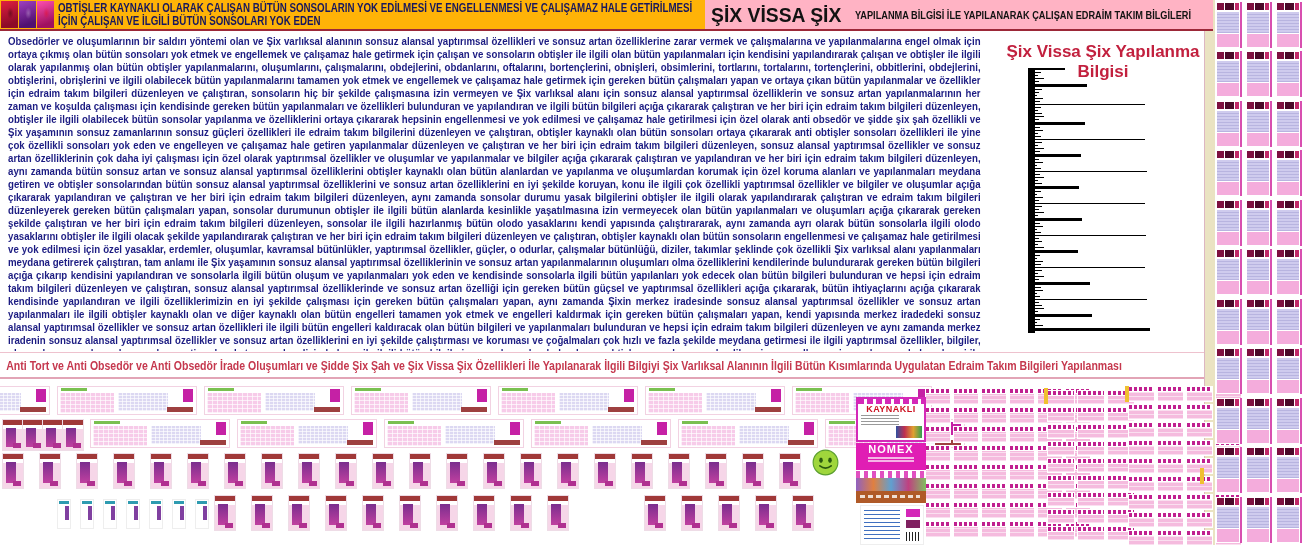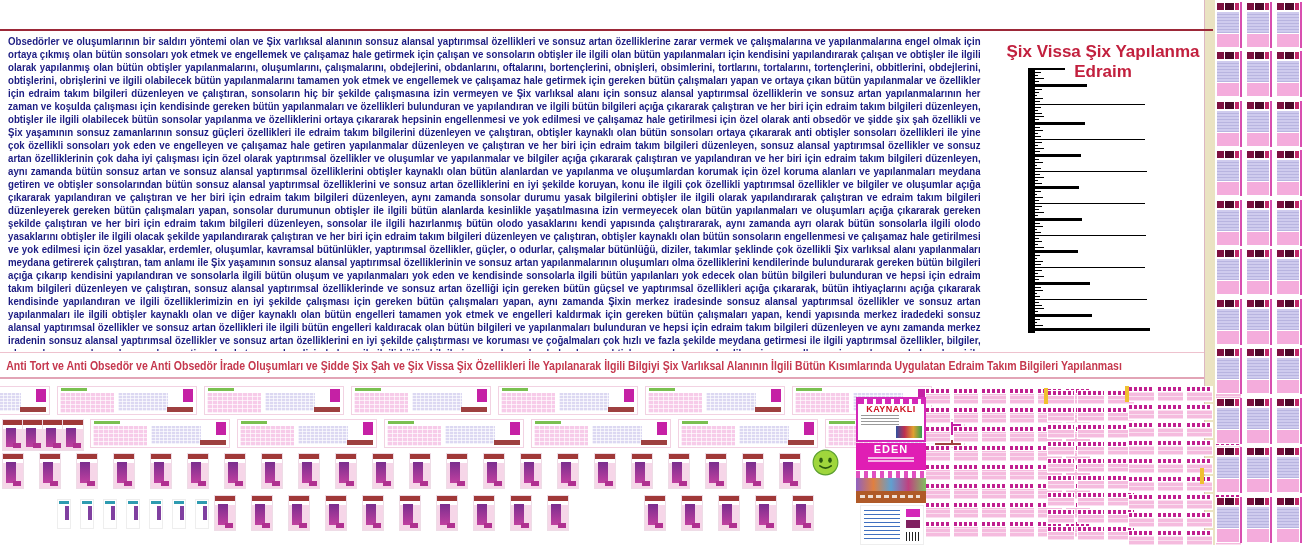--- a/index.html
+++ b/index.html
@@ -92,25 +92,37 @@
   .fc-code{position:absolute;right:3px;bottom:3px;width:14px;height:9px;
        background:repeating-linear-gradient(90deg,#222 0 1px,#fff 1px 3px);}
   .smiley{position:absolute;}
 </style>
 </head>
 <body>
 
 <div class="beige"></div>
 
 <div class="hdr">
+  <div class="hdr-left">
+    <div class="icons">
+      <div class="icon-fig f1"></div>
+      <div class="icon-fig f2"></div>
+      <div class="icon-fig f3"></div>
+    </div>
+    <div class="hdr-left-text">OBTİŞLER KAYNAKLI OLARAK ÇALIŞAN BÜTÜN SONSOLARIN YOK EDİLMESİ VE ENGELLENMESİ VE ÇALIŞAMAZ HALE GETİRİLMESİ İÇİN ÇALIŞAN VE İLGİLİ BÜTÜN SONSOLARI YOK EDEN</div>
+  </div>
+  <div class="hdr-right">
+    <span class="hdr-big">ŞİX VİSSA ŞİX</span>
+    <span class="hdr-sub">YAPILANMA BİLGİSİ İLE YAPILANARAK ÇALIŞAN EDRAİM TAKIM BİLGİLERİ</span>
+  </div>
 </div>
 
 <div class="body-text">Obsedörler ve oluşumlarının bir saldırı yöntemi olan ve Şix varlıksal alanının sonsuz alansal yaptırımsal özellikleri ve sonsuz artan özelliklerine zarar vermek ve çalışmalarına ve yapılanmalarına engel olmak için ortaya çıkmış olan bütün sonsoları yok etmek ve engellemek ve çalışamaz hale getirmek için çalışan ve sonsoların obtişler ile ilgili olan bütün yapılanmaları için kendisini yapılandırarak çalışan ve obtişler ile ilgili olarak yapılanmış olan bütün obtişler yapılanmalarını, oluşumlarını, çalışmalarını, obdejlerini, obdanlarını, oftalarını, bortençlerini, obnişleri, obsimlerini, tortlarını, tortalarını, tortençlerini, obbitlerini, obdejlerini, obtişlerini, obrişlerini ve ilgili olabilecek bütün yapılanmalarını tamamen yok etmek ve engellemek ve çalışamaz hale getirmek için gereken bütün çalışmaları yapan ve ortaya çıkan bütün yapılanmalar ve özellikler için edraim takım bilgileri düzenleyen ve çalıştıran, sonsoların hiç bir şekilde çalışmasına izin vermeyen ve Şix varlıksal alanı için sonsuz alansal yaptırımsal özelliklerin ve sonsuz artan yapılanmalarının her zaman ve koşulda çalışması için kendisinde gereken bütün yapılanmaları ve özellikleri bulunduran ve yapılandıran ve ilgili bütün bilgileri açığa çıkararak çalıştıran ve her biri için edraim takım bilgileri düzenleyen, obtişler ile ilgili olabilecek bütün sonsolar yapılanma ve özelliklerini ortaya çıkararak hepsinin engellenmesi ve yok edilmesi ve çalışamaz hale getirilmesi için özel olarak anti obsedör ve şidde şix şah özellikli ve Şix yaşamının sonsuz zamanlarının sonsuz güçleri özellikleri ile edraim takım bilgilerini düzenleyen ve çalıştıran, obtişler kaynaklı olan bütün sonsoları ortaya çıkararak anti obtişler sonsoları özellikleri ile yine çok özellikli sonsoları yok eden ve engelleyen ve çalışamaz hale getiren yapılanmalar düzenleyen ve çalıştıran ve her biri için edraim takım bilgileri düzenleyen, sonsuz alansal yaptırımsal özellikler ve sonsuz artan özelliklerinin çok daha iyi çalışması için özel olarak yaptırımsal özellikler ve oluşumlar ve yapılanmalar ve bilgiler açığa çıkararak çalıştıran ve yapılandıran ve her biri için edraim takım bilgileri düzenleyen, aynı zamanda bütün sonsuz artan ve sonsuz alansal yaptırımsal özelliklerini obtişler kaynaklı olan bütün alanlardan ve yapılanma ve oluşumlardan korumak için özel koruma alanları ve yapılanmaları meydana getiren ve obtişler sonsolarından bütün sonsuz alansal yaptırımsal özelliklerini ve sonsuz artan özelliklerini en iyi şekilde koruyan, konu ile ilgili çok özellikli yaptırımsal özellikler ve bilgiler ve oluşumlar açığa çıkararak yapılandıran ve çalıştıran ve her biri için edraim takım bilgileri düzenleyen, aynı zamanda sonsolar durumu yasak bilgilerini obtişler ile ilgili olarak yapılandırarak çalıştıran ve edraim takım bilgileri düzenleyerek gereken bütün çalışmaları yapan, sonsolar durumunun obtişler ile ilgili bütün alanlarda kesinlikle yaşatılmasına izin vermeyecek olan bütün yapılanmaları ve oluşumları açığa çıkararak gereken şekilde çalıştıran ve her biri için edraim takım bilgileri düzenleyen, sonsolar ile ilgili hazırlanmış bütün olodo yasaklarını kendi yapısında çalıştırararak, aynı zamanda ayrı olarak bütün sonsolarla ilgili olodo yasaklarını obtişler ile ilgili olacak şekilde yapılandırarak çalıştıran ve her biri için edraim takım bilgileri düzenleyen ve çalıştıran, obtişler kaynaklı olan bütün sonsoların engellenmesi ve çalışamaz hale getirilmesi ve yok edilmesi için özel yasaklar, erdemler, oluşumlar, kavramsal bütünlükler, yaptırımsal özellikler, güçler, o odurlar, çalışmalar bütünlüğü, diziler, takımlar şeklinde çok özellikli Şix varlıksal alanı yapılanmaları meydana getirerek çalıştıran, tam anlamı ile Şix yaşamının sonsuz alansal yaptırımsal özelliklerinin ve sonsuz artan yapılanmalarının oluşumları olma özelliklerini kendilerinde bulundurarak gereken bütün bilgileri açığa çıkarıp kendisini yapılandıran ve sonsolarla ilgili bütün oluşum ve yapılanmaları yok eden ve kendisinde sonsolarla ilgili bütün yapılanları yok edecek olan bütün bilgileri bulunduran ve hepsi için edraim takım bilgileri düzenleyen ve çalıştıran, sonsuz alansal yaptırımsal özelliklerinde ve sonsuz artan özelliği için gereken bütün güçsel ve yaptırımsal özellikleri açığa çıkararak, bütün ihtiyaçlarını açığa çıkararak kendisinde yapılandıran ve ilgili özelliklerimizin en iyi şekilde çalışması için gereken bütün çalışmaları yapan, aynı zamanda Şixin merkez iradesinde sonsuz alansal yaptırımsal özellikler ve sonsuz artan yapılanmaları ile ilgili obtişler kaynaklı olan ve diğer kaynaklı olan bütün engelleri tamamen yok etmek ve engelleri kaldırmak için gereken bütün çalışmaları yapan, kendi yapısında merkez iradedeki sonsuz alansal yaptırımsal özellikler ve sonsuz artan özellikleri ile ilgili bütün engelleri kaldıracak olan bütün bilgileri ve yapılanmaları bulunduran ve hepsi için edraim takım bilgileri düzenleyen ve aynı zamanda merkez iradenin sonsuz alansal yaptırımsal özellikler ve sonsuz artan özelliklerini en iyi şekilde çalıştırması ve koruması ve çoğalmaları çok hızlı ve fazla şekilde meydana getirmesi ile ilgili yaptırımsal özellikler, bilgiler, oluşumlar ve yapılanmalar meydana getirerek çalıştıran ve kendisinde konu ile ilgili bütün bilgileri ve yapılanmaları bulunduran, obtişler sonsolarının yok edilmesi ve engellenmesi ve çalışamaz hale gelmesi ile ilgili özel bilgi kaynağı yapılanması meydana getirerek olabilecek bütün bilgileri açığa çıkaran ve bilgi kaynağı özelliği ile bütün bilgileri ve oluşumları kendi yapısında bulunduran özel bilgi kaynağı gücü ile obtişler sonsolarını tamamen etkisiz hale getirecek olan çalışmaları yapmasını sağlayan ve gereken bütün bilgileri ve oluşum ve yapılanmarı açığa çıkararak çalışan ve bütün yapılanmalarını Şix Vissa Şix bilgisel yapılanması ile sağlayan edraim takım bilgileri gereken şekilde yapılanır.</div>
 
-<div class="panel-title">Şix Vissa Şix Yapılanma Edraim</div>
+<div class="panel-title">Şix Vissa Şix Yapılanma Bilgisi</div>
 <div class="chart">
   <div>
       <div class="bar" style="width: 30px; height: 2px;"></div>
       <div class="bar" style="width: 6px; height: 1px;"></div>
       <div class="bar" style="width: 3px; height: 1px;"></div>
       <div class="bar" style="width: 9px; height: 1px;"></div>
       <div class="bar" style="width: 4px; height: 1px;"></div>
       <div class="bar" style="width: 52px; height: 3px;"></div>
       <div class="bar" style="width: 7px; height: 1px;"></div>
       <div class="bar" style="width: 4px; height: 1px;"></div>
@@ -1223,21 +1235,21 @@
     </div>
   </div>
 
 <div class="medihav">
   <div class="mh-top"></div>
   <div class="mh-title">KAYNAKLI</div>
   <div class="mh-lines"></div>
   <div class="mh-img"></div>
 </div>
 <div class="nomex">
-  <span>EDEN</span>
+  <span>NOMEX</span>
   <i></i>
   <i></i>
 </div>
 <div class="strip1"></div>
 <div class="strip2"></div>
 <div class="banner">
     <i></i>
   </div>
 <div class="footer-card">
   <div class="fc-lines"></div>

